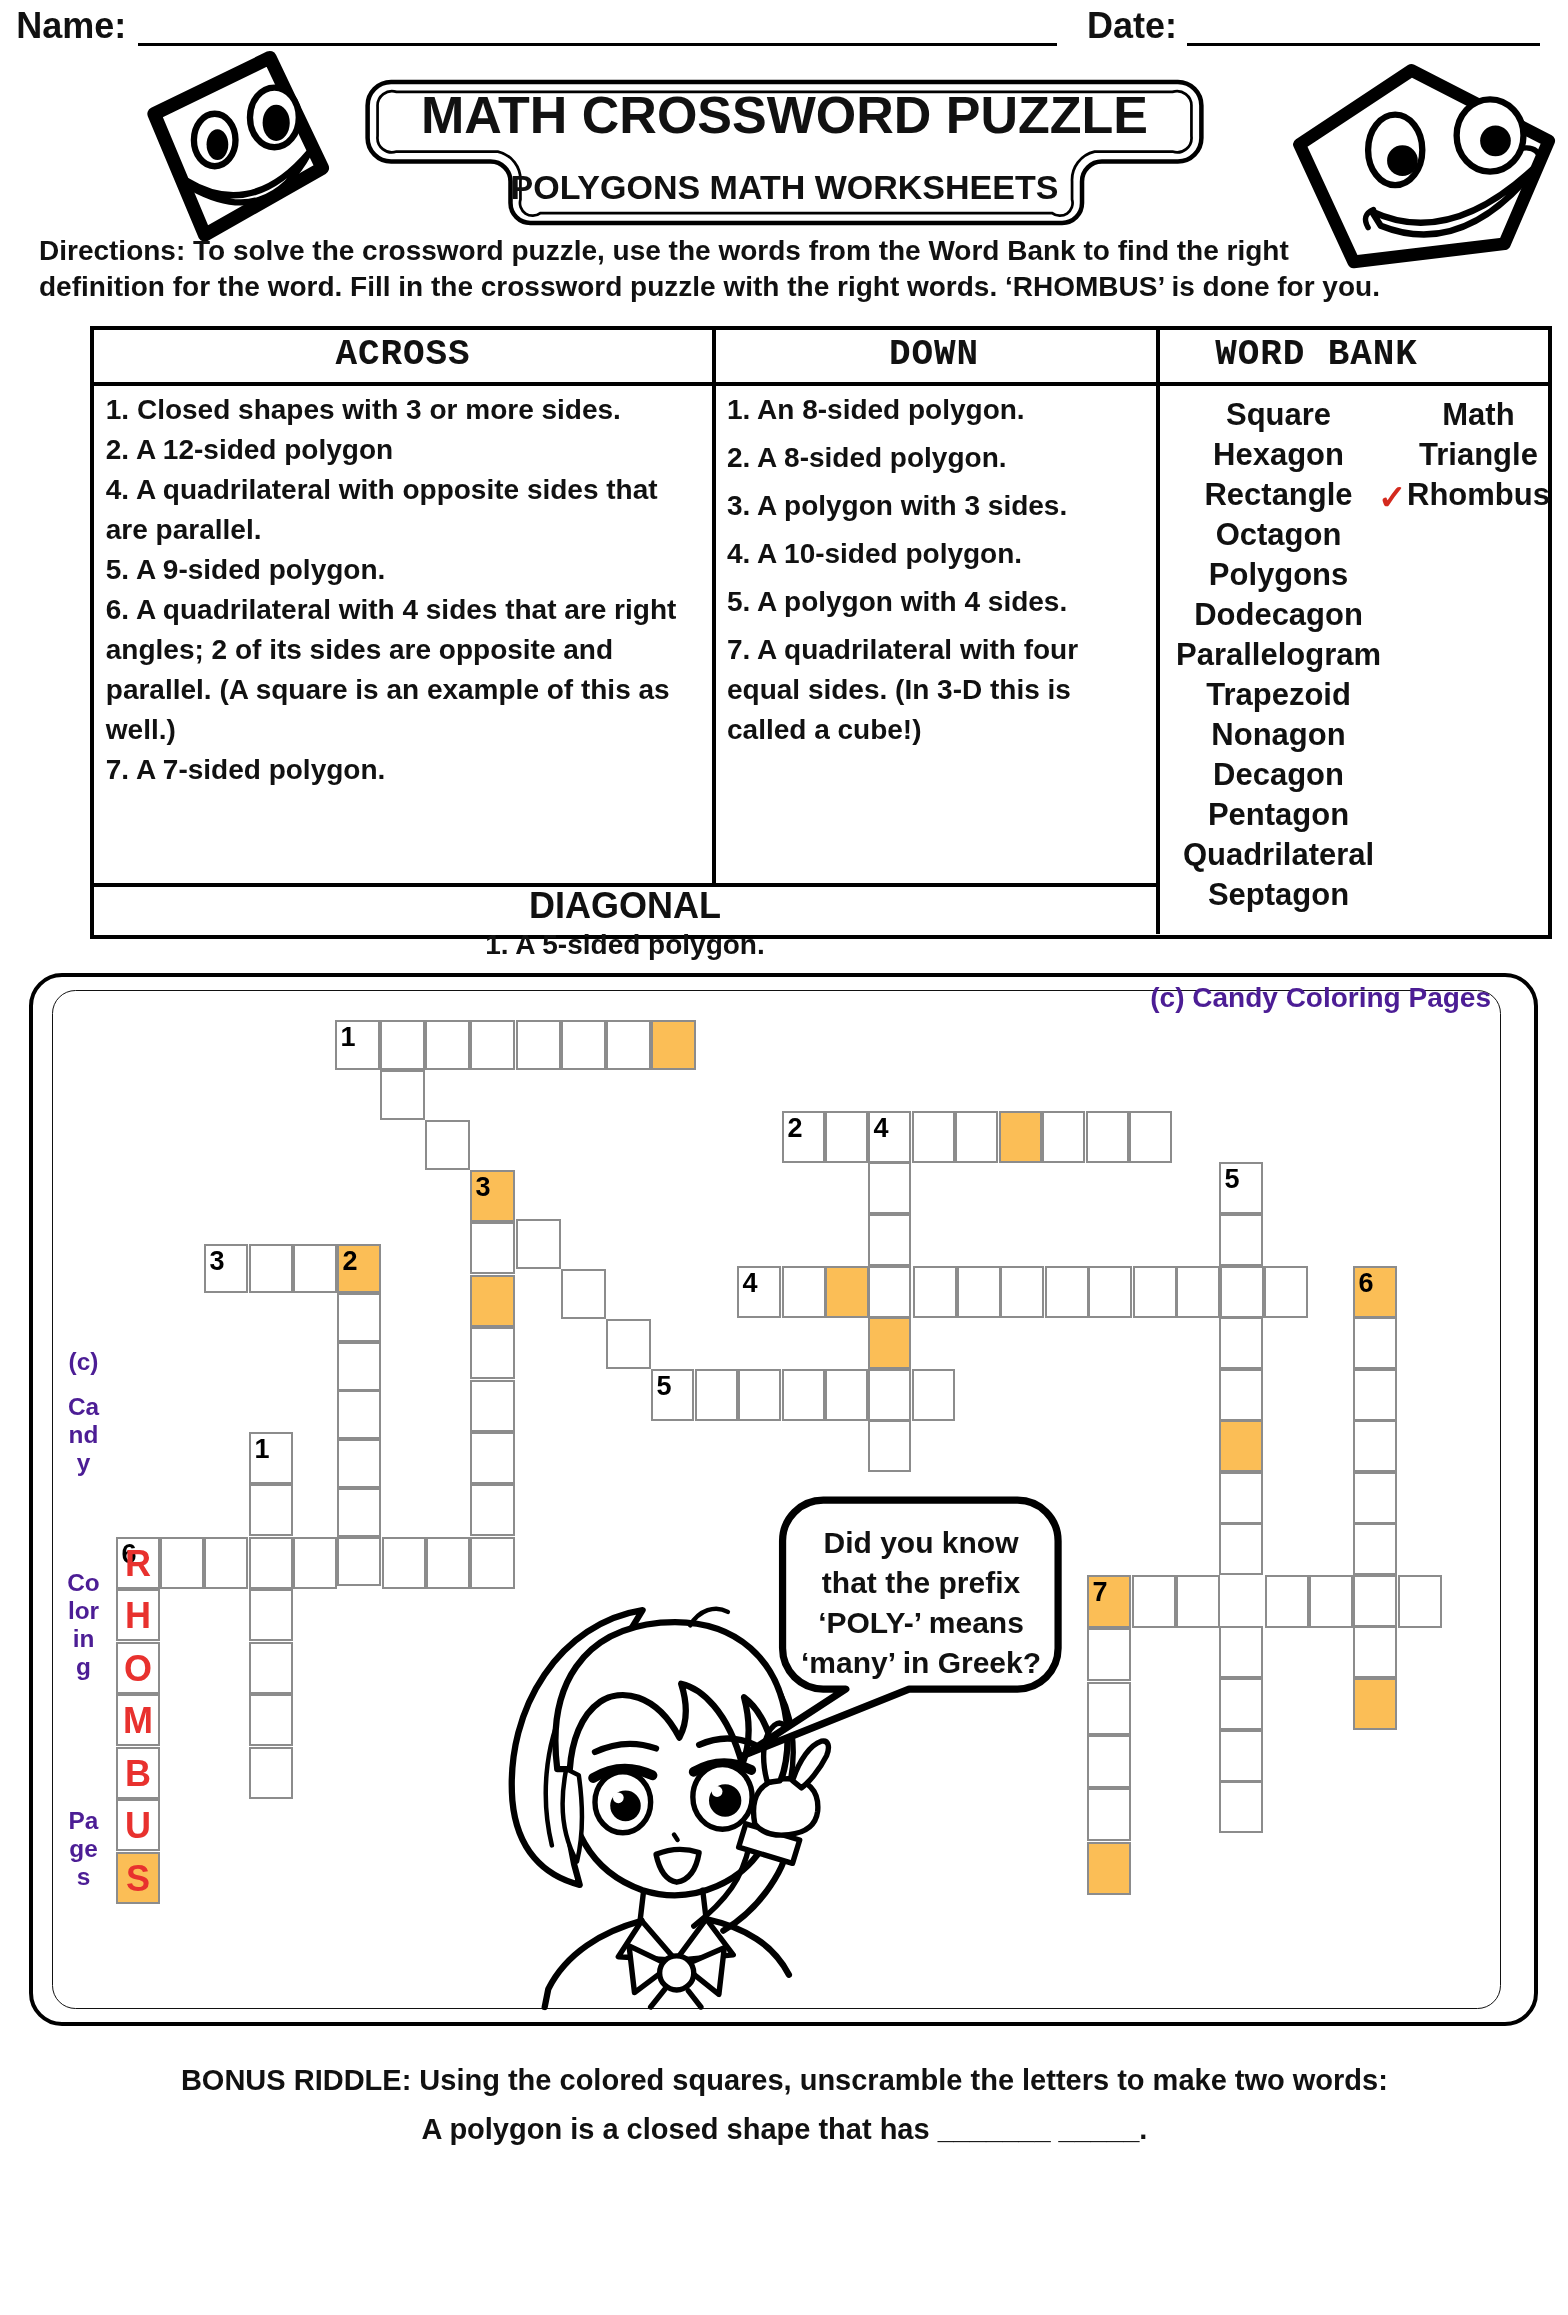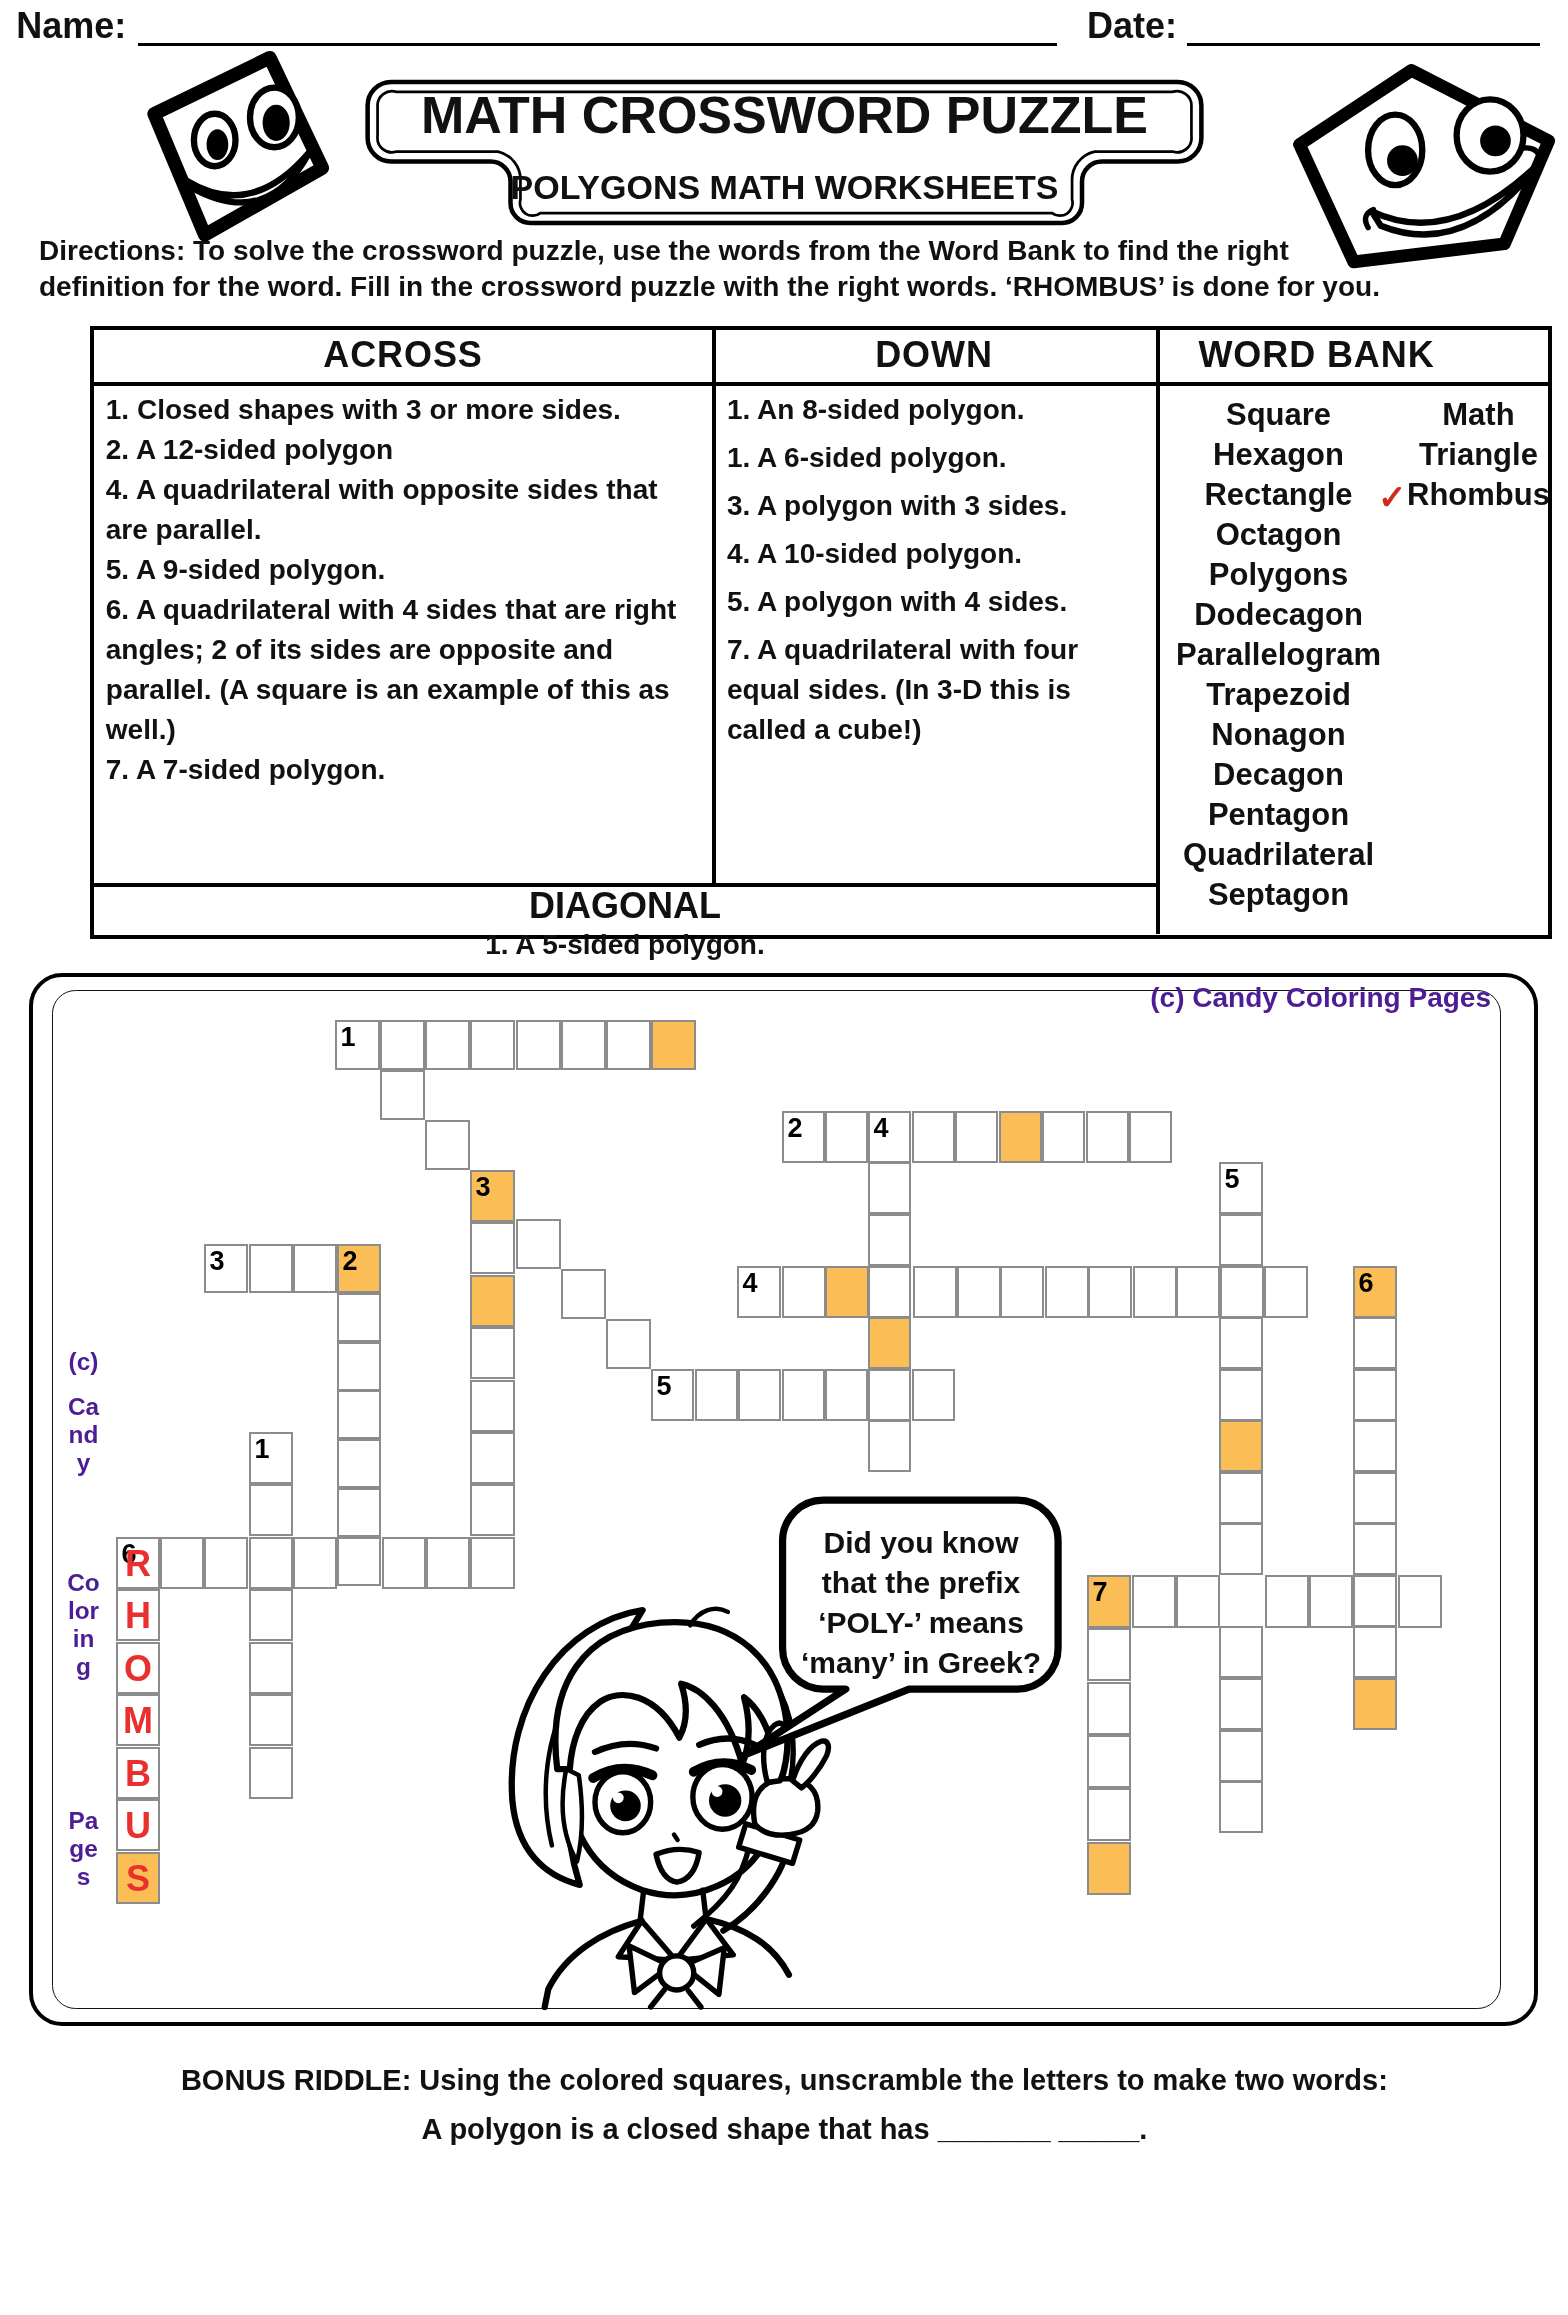--- a/index.html
+++ b/index.html
@@ -12,21 +12,21 @@
   
   .topline { font-size:36px; }
   .writeline { border-bottom:3.6px solid #000; height:42px; }
   
   #plaque-title { left:364px; top:85px; width:841px; text-align:center; font-size:52px; letter-spacing:0px; }
   #plaque-sub   { left:364px; top:168px; width:841px; text-align:center; font-size:34px; }
   
   .directions { left:39px; width:1520px; font-size:28px; line-height:35px; }
   
   #clue-table { left:90px; top:326px; width:1462px; height:613px; border:4.5px solid #000; background:#fff; }
-  .tbl-head { position:absolute; top:0; height:52px; font-size:36px; text-align:center; line-height:49px; letter-spacing:0.9px; }
+  .tbl-head { position:absolute; top:0; height:52px; font-size:36px; text-align:center; line-height:49px; letter-spacing:0.9px;font-family:Liberation Mono, monospace; }
   #head-across { left:0; width:618px; }
   #head-down { left:618px; width:444px; }
   #head-wordbank { left:1062px; width:321px; }
   #hdr-rule { position:absolute; top:52px; left:0; width:1457px; border-top:4.5px solid #000; }
   #col-rule-1 { position:absolute; left:618px; top:0; height:553px; border-left:4.5px solid #000; }
   #col-rule-2 { position:absolute; left:1062px; top:0; height:604px; border-left:4.5px solid #000; }
   .clue-col { position:absolute; top:60px; font-size:28px; line-height:40px; }
   #across-list { left:11.8px; width:597px; }
   #down-list { left:633px; width:418px; }
   #down-list .clue { margin-bottom:8.1px; }
@@ -107,21 +107,21 @@
     <div class="clue">1. Closed shapes with 3 or more sides.</div>
         <div class="clue">2. A 12-sided polygon</div>
         <div class="clue">4. A quadrilateral with opposite sides that are parallel.</div>
         <div class="clue">5. A 9-sided polygon.</div>
         <div class="clue">6. A quadrilateral with 4 sides that are right angles; 2 of its sides are opposite and parallel. (A square is an example of this as well.)</div>
         <div class="clue">7. A 7-sided polygon.</div>
       </div>
     <div class="clue-col" id="down-list">
 
     <div class="clue">1. An 8-sided polygon.</div>
-        <div class="clue">1. A 6-sided polygon.</div>
+        <div class="clue">2. A 8-sided polygon.</div>
         <div class="clue">3. A polygon with 3 sides.</div>
         <div class="clue">4. A 10-sided polygon.</div>
         <div class="clue">5. A polygon with 4 sides.</div>
         <div class="clue">7. A quadrilateral with four equal sides. (In 3-D this is called a cube!)</div>
       </div>
 
     <div id="diag-rule"></div>
     <div id="head-diagonal">DIAGONAL</div>
     <div id="diagonal-clue">1. A 5-sided polygon.</div>
 

